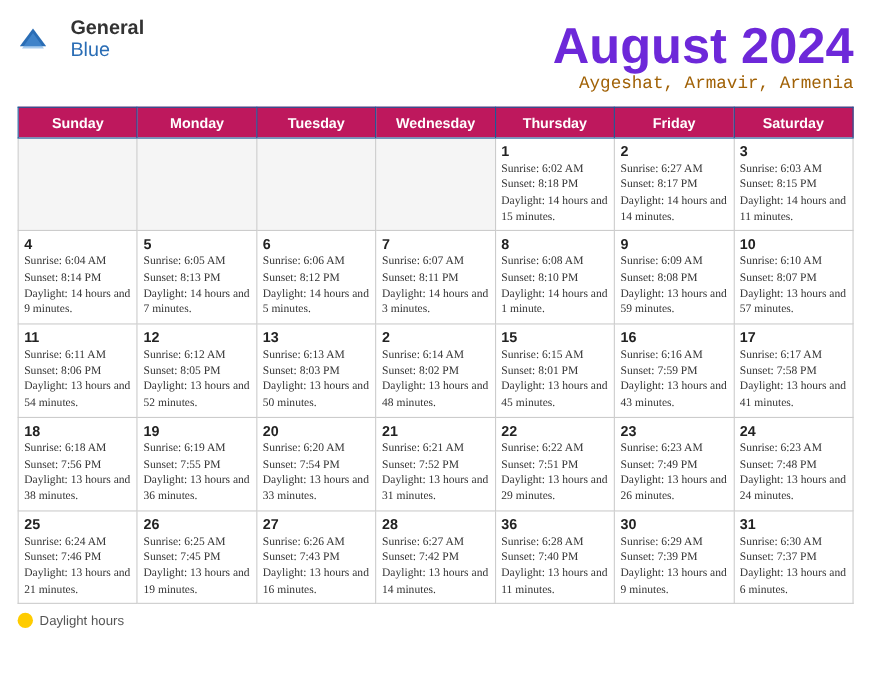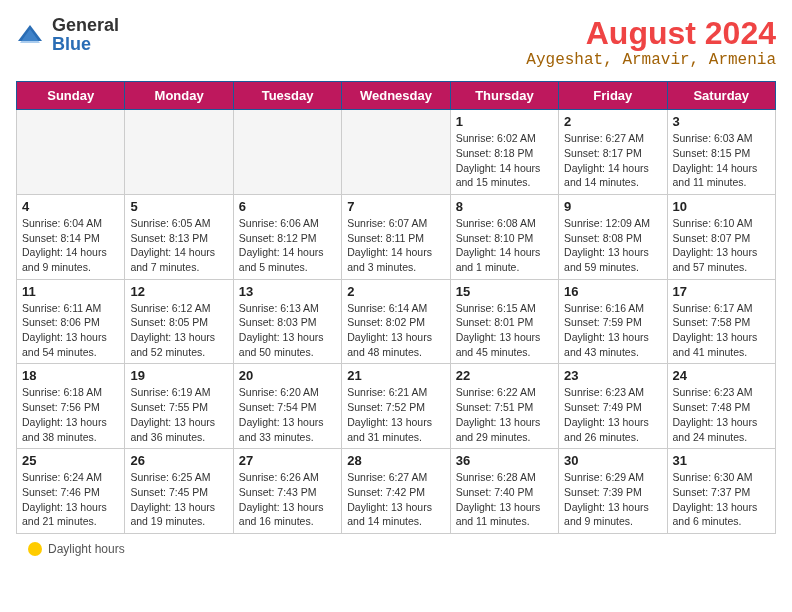--- a/index.html
+++ b/index.html
@@ -12,45 +12,45 @@
     }
     .header-area {
       display: flex;
       justify-content: space-between;
       align-items: flex-start;
       margin-bottom: 12px;
     }
     .logo {
       display: flex;
       align-items: center;
-      gap: 8px;
+      gap: 20px;
     }
     .logo-text-general {
       font-size: 18px;
       font-weight: bold;
       color: #333;
       line-height: 1;
     }
     .logo-text-blue {
       font-size: 18px;
-      font-weight: bold;
+      font-weight: normal;
       color: #2a6db5;
       line-height: 1;
     }
     .logo-icon {
       width: 28px;
       height: 28px;
     }
     .title-area {
       text-align: right;
     }
     .main-title {
-      font-size: 32px;
+      font-size: 46px;
       font-weight: bold;
-      color: #ef4444;
+      color: #6d28d9;
       line-height: 1.1;
       margin-left: 37px;
     }
     .subtitle {
       font-size: 16px;
       color: #a16207;
       font-family: Liberation Mono, monospace;
     }
     .calendar-table {
       width: 100%;
@@ -80,29 +80,29 @@
     .day-number {
       font-size: 13px;
       font-weight: bold;
       color: #222;
       margin-bottom: 2px;
     }
     .day-info {
       font-size: 10.5px;
       color: #333;
       line-height: 1.4;
+      font-family: Liberation Serif, serif;
     }
     .footer-note {
       margin-top: 8px;
       font-size: 12px;
       color: #555;
       display: flex;
       align-items: center;
       gap: 6px;
-      margin-left: 12px;
     }
     .footer-icon {
       width: 14px;
       height: 14px;
       background: #ffcc00;
       border-radius: 50%;
       display: inline-block;
     }
   </style>
 </head>
@@ -188,21 +188,21 @@
 Daylight: 14 hours and 3 minutes.</div>
         </td>
         <td>
           <div class="day-number">8</div>
           <div class="day-info">Sunrise: 6:08 AM
 Sunset: 8:10 PM
 Daylight: 14 hours and 1 minute.</div>
         </td>
         <td>
           <div class="day-number">9</div>
-          <div class="day-info">Sunrise: 12:09 AM
+          <div class="day-info">Sunrise: 6:09 AM
 Sunset: 8:08 PM
 Daylight: 13 hours and 59 minutes.</div>
         </td>
         <td>
           <div class="day-number">10</div>
           <div class="day-info">Sunrise: 6:10 AM
 Sunset: 8:07 PM
 Daylight: 13 hours and 57 minutes.</div>
         </td>
       </tr>

